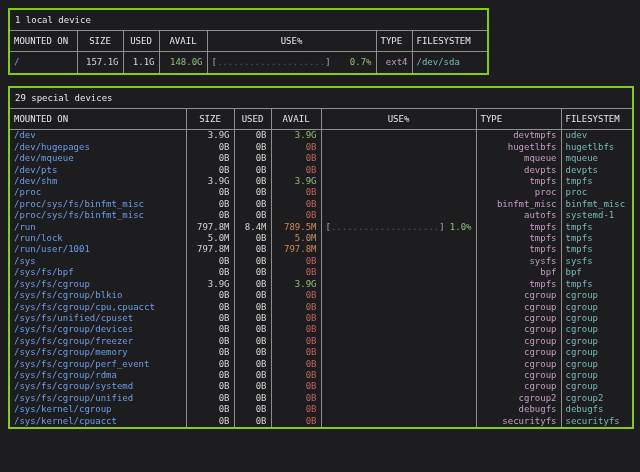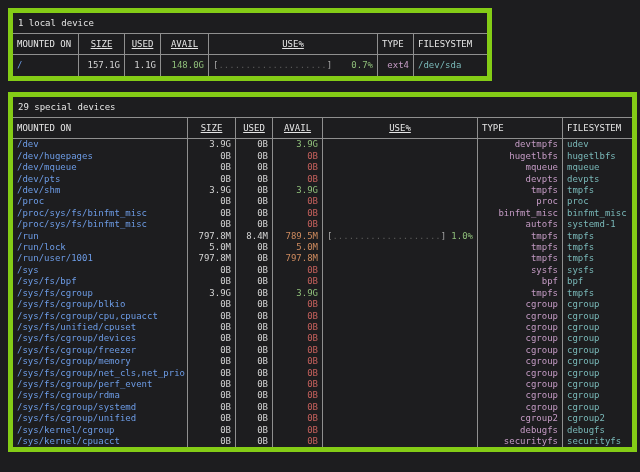--- a/index.html
+++ b/index.html
@@ -12,21 +12,21 @@
   }
   body {
     font-family: "DejaVu Sans Mono", "Liberation Mono", monospace;
     font-size: 9px;
     color: #e2e2e2;
   }
   .wrap { padding: 8px; }
   table {
     border-collapse: collapse;
     table-layout: fixed;
-    border: 5px solid #84cc16;
+    border: 2px solid #84cc16;
     margin-bottom: 11px;
   }
   th, td {
     border-left: 1px solid #8f8f8f;
     border-right: 1px solid #8f8f8f;
     padding: 0 4px;
     white-space: nowrap;
     font-weight: normal;
   }
   .title-row td {
@@ -35,21 +35,21 @@
     text-align: left;
     color: #e6e6e6;
   }
   thead th {
     border-bottom: 1px solid #8f8f8f;
     padding: 5px 4px;
     color: #e6e6e6;
     text-align: left;
     margin-left: 28px;
   }
-  th.col-size, th.col-used, th.col-avail, th.col-use { text-align: center; text-decoration: underline; }
+  th.col-size, th.col-used, th.col-avail, th.col-use { text-align: center; }
   tbody td { line-height: 11.4px; height: 11.4px; }
   tbody.tall td { padding-top: 5px; padding-bottom: 5px; height: auto; }
   .col-size, .col-used, .col-avail { text-align: right; }
   .col-mount, .col-type, .col-fs { text-align: left; }
   .c-blue   { color: #6d9ce6; }
   .c-green  { color: #8fbf7a; }
   .c-red    { color: #c4605c; }
   .c-orange { color: #cd8a5e; }
   .c-plain  { color: #d4d4d4; }
   .c-type   { color: #c49bc4; text-align: right; }
@@ -314,29 +314,20 @@
         <tr>
           <td class="col-mount c-blue">/sys/fs/cgroup/memory</td>
           <td class="col-size c-plain">0B</td>
           <td class="col-used c-plain">0B</td>
           <td class="col-avail c-red">0B</td>
           <td class="col-use"></td>
           <td class="col-type c-type">cgroup</td>
           <td class="col-fs c-fs">cgroup</td>
         </tr>
         <tr>
-          <td class="col-mount c-blue">/sys/fs/cgroup/net_cls,net_prio</td>
-          <td class="col-size c-plain">0B</td>
-          <td class="col-used c-plain">0B</td>
-          <td class="col-avail c-red">0B</td>
-          <td class="col-use"></td>
-          <td class="col-type c-type">cgroup</td>
-          <td class="col-fs c-fs">cgroup</td>
-        </tr>
-        <tr>
           <td class="col-mount c-blue">/sys/fs/cgroup/perf_event</td>
           <td class="col-size c-plain">0B</td>
           <td class="col-used c-plain">0B</td>
           <td class="col-avail c-red">0B</td>
           <td class="col-use"></td>
           <td class="col-type c-type">cgroup</td>
           <td class="col-fs c-fs">cgroup</td>
         </tr>
         <tr>
           <td class="col-mount c-blue">/sys/fs/cgroup/rdma</td>

